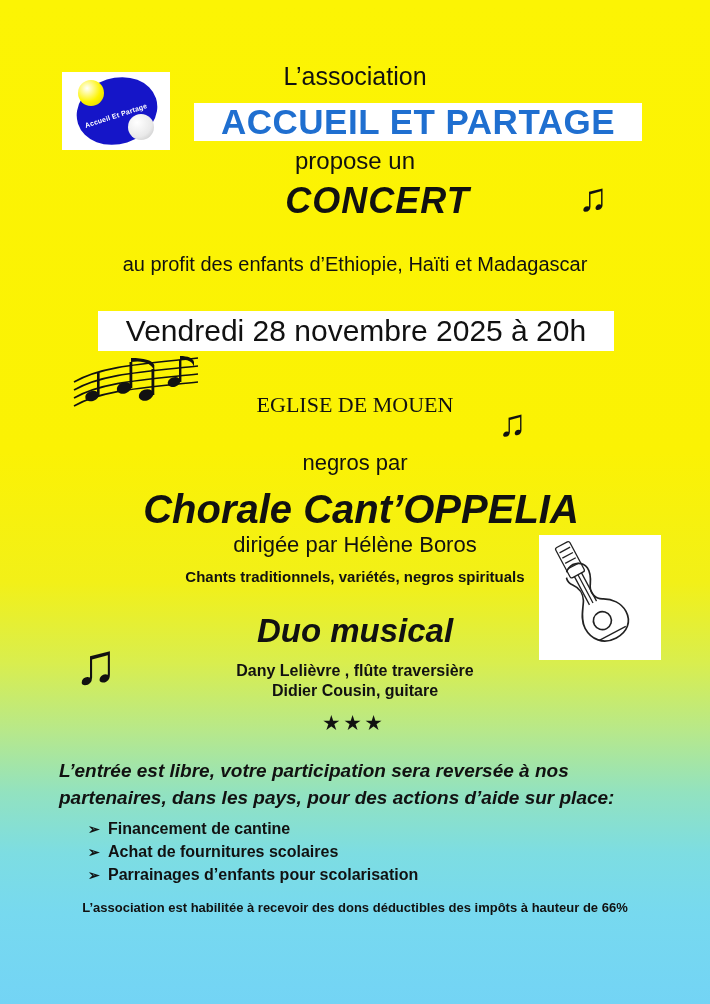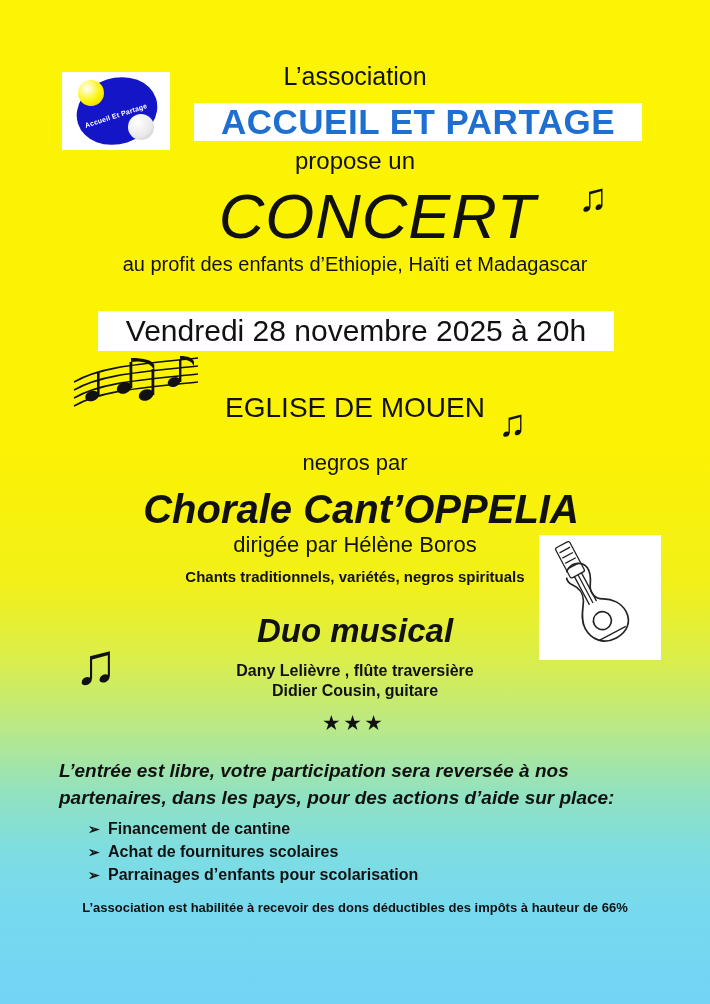--- a/index.html
+++ b/index.html
@@ -115,22 +115,22 @@
     left: 0; right: 0;
     top: 147px;
     font-size: 24px;
     color: #111111;
     text-align: center;
   }
   .concert {
     position: absolute;
     left: 0; right: 0;
     top: 180px;
-    font-size: 63px;
-    font-weight: normal;
+    font-size: 36px;
+    font-weight: bold;
     font-style: italic;
     color: #111111;
     text-align: center;
     letter-spacing: 1px;
     padding-left: 45px;
   }
   .au-profit {
     position: absolute;
     left: 0; right: 0;
     top: 253px;
@@ -153,23 +153,24 @@
     width: 516px;
     text-align: center;
     font-size: 30px;
     color: #111111;
     line-height: 36px;
   }
   .eglise {
     position: absolute;
     left: 0; right: 0;
     top: 392px;
-    font-size: 28px;
-    color: #111111;
-    text-align: center;
+    font-size: 22px;
+    color: #111111;
+    text-align: center;
+    font-family: Liberation Serif, serif;
   }
   .offert {
     position: absolute;
     left: 0; right: 0;
     top: 450px;
     font-size: 22px;
     color: #111111;
     text-align: center;
   }
   .chorale {

